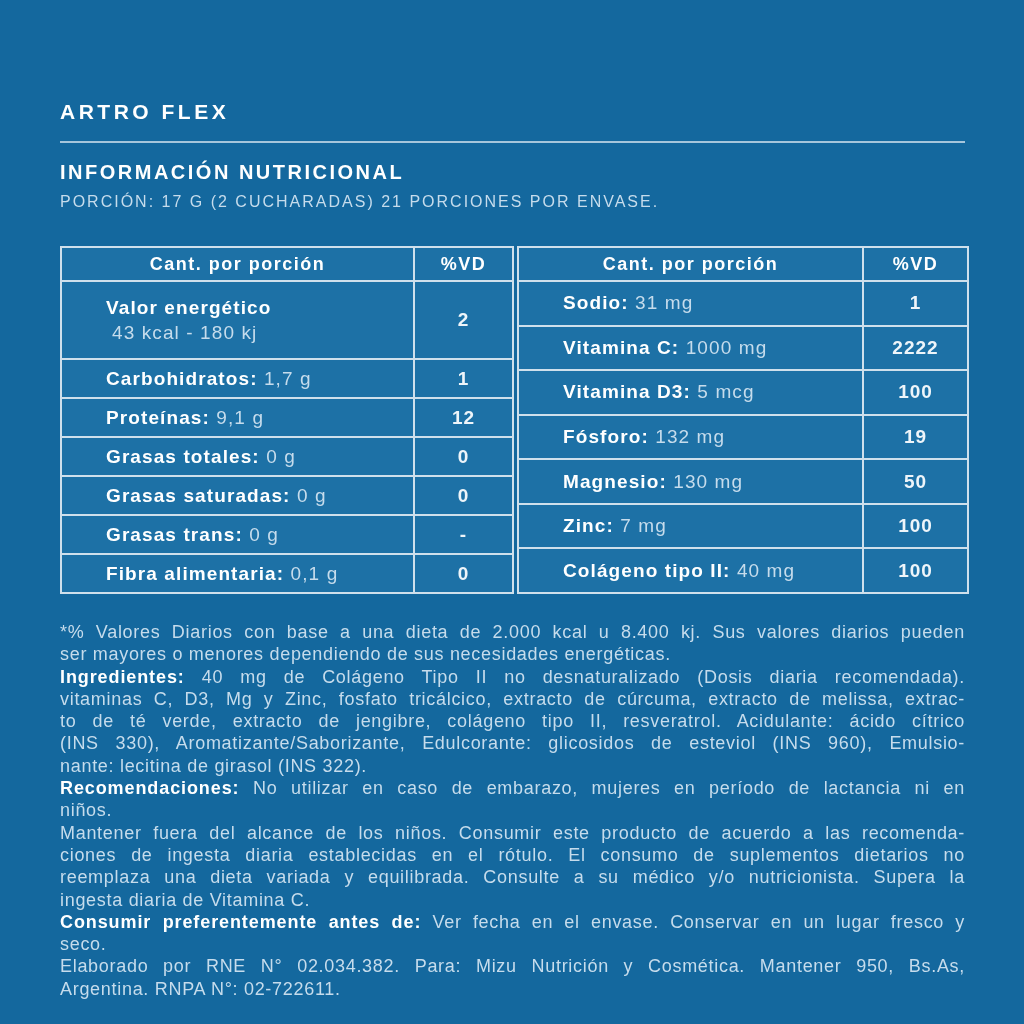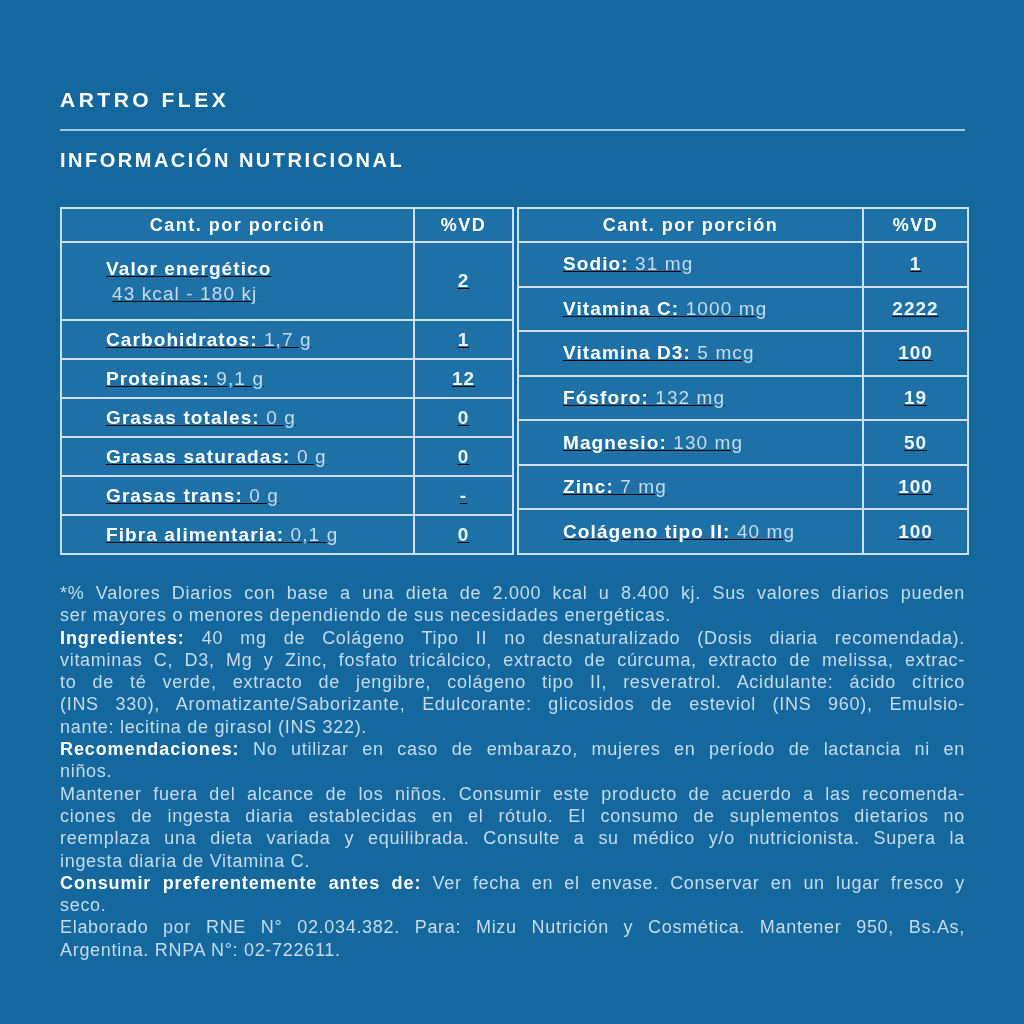--- a/index.html
+++ b/index.html
@@ -2,51 +2,52 @@
 <html style="--bg: #14689e; --cell: #1d71a6; --border: #cfe0ec; --bright: #ffffff; --dim: #c6dcec; --value: #eef5fa; --rule: #a6c6dc;"><head>
 <meta charset="utf-8">
 <style>
   :root{
     --bg:#14689e; --cell:#1d71a6; --border:#cfe0ec; --bright:#ffffff;
     --dim:#c6dcec; --value:#eef5fa; --rule:#a6c6dc;
   }
   *{box-sizing:border-box;margin:0;padding:0;}
   html,body{width:1024px;height:1024px;}
   body{font-family:"Liberation Sans", sans-serif;background:var(--bg);}
-  .page{width:1024px;height:1024px;background:var(--bg);padding:0 59px 0 60px;overflow:hidden;}
+  .page{width:1024px;height:1024px;background:var(--bg);padding:12px 59px 0 60px;overflow:hidden;}
   .brand{padding-top:88px;font-size:21px;font-weight:bold;letter-spacing:3.5px;color:var(--bright);}
   .rule{margin-top:17px;height:2px;background:var(--rule);}
   .title{margin-top:18px;font-size:20px;font-weight:bold;letter-spacing:2.5px;color:var(--bright);}
   .portion{margin-top:9px;font-size:16px;letter-spacing:2px;color:var(--dim);}
   .tables{margin-top:35px;display:flex;gap:3px;}
   table{border-collapse:collapse;table-layout:fixed;}
   .t-left{width:452px;}
   .t-right{width:450px;}
   th,td{border:2px solid var(--border);background:var(--cell);vertical-align:middle;}
   thead tr{height:34px;}
-  tbody tr{height:39px;text-decoration:underline;}
+  tbody tr{height:39px;}
   tbody tr.tall{height:78px;}
   th{font-size:18px;font-weight:bold;letter-spacing:1.5px;color:var(--bright);text-align:center;}
   td.lbl{padding-left:44px;font-size:19px;letter-spacing:1.1px;color:var(--dim);text-align:left;}
   td.lbl b{color:var(--bright);font-weight:bold;}
   td.val{font-size:19px;font-weight:bold;letter-spacing:1px;color:var(--value);text-align:center;}
   .sub{font-weight:normal;color:var(--dim);margin-top:3px;padding-left:6px;}
   .footer{margin-top:27px;}
   .ft-line{font-size:18px;line-height:22.3px;letter-spacing:0.7px;color:var(--dim);
            text-align:justify;text-align-last:left;}
   .ft-line.stretch{text-align-last:justify;}
   .ft-line b{color:var(--bright);font-weight:bold;letter-spacing:0.9px;}
 </style>
 </head>
 <body>
 
 <div class="page">
   <div class="brand">ARTRO FLEX</div>
   <div class="rule"></div>
   <div class="title">INFORMACIÓN NUTRICIONAL</div>
+  <div class="portion">PORCIÓN: 17 G (2 CUCHARADAS) 21 PORCIONES POR ENVASE.</div>
 
   <div class="tables">
     <table class="t-left">
       <colgroup>
           <col style="width:353px">
           <col style="width:99px">
         </colgroup>
       <thead>
         <tr>
           <th>Cant. por porción</th>

